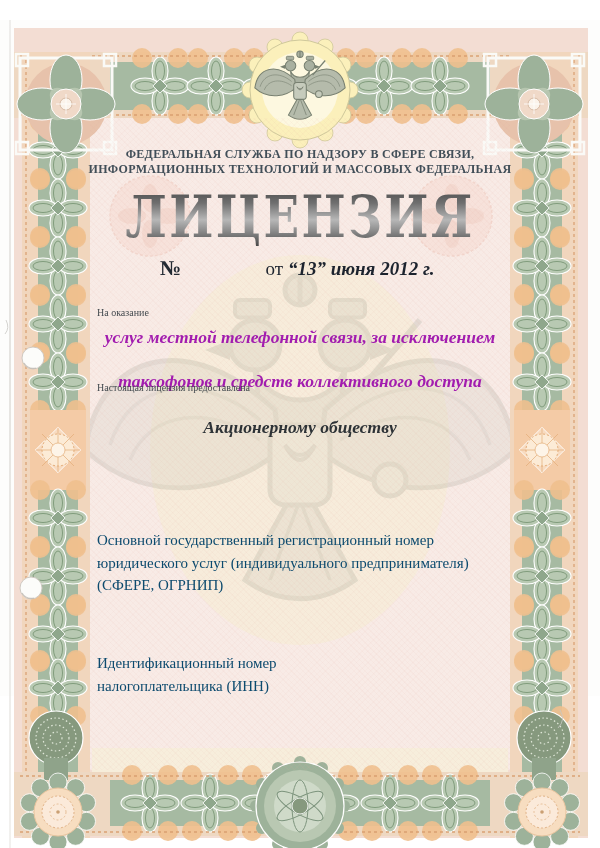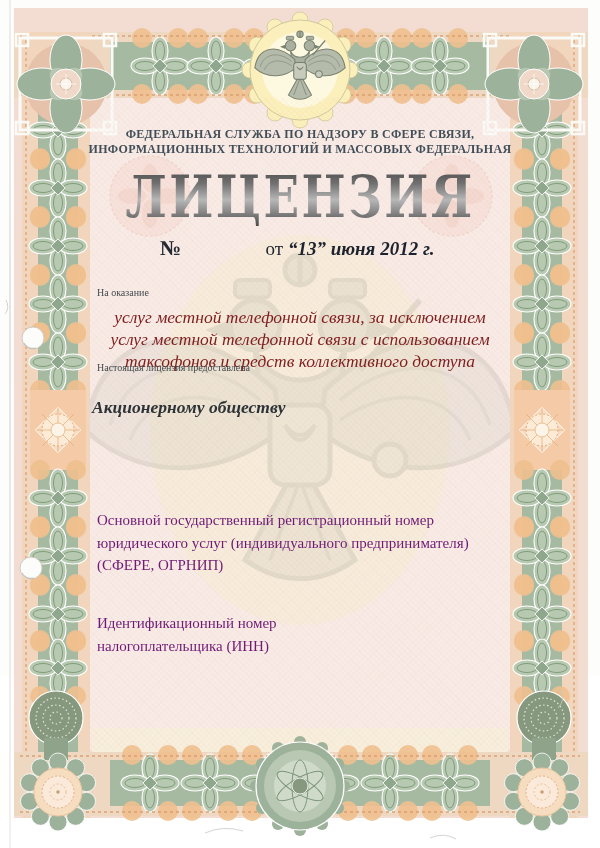--- a/index.html
+++ b/index.html
@@ -1,41 +1,41 @@
 <!DOCTYPE html>
 <html><head>
 <meta charset="utf-8">
 <style>
   html,body{margin:0;padding:0;}
   body{width:600px;height:848px;background:#ffffff;overflow:hidden;
        font-family:"Liberation Serif", serif;}
-  .scan{position:relative;width:600px;height:676px;background:#fdfdfc;}
+  .scan{position:relative;width:600px;height:676px;background:#fdfdfc;margin-top:20px;}
   .art{position:absolute;left:0;top:0;}
   .textlayer{position:absolute;inset:0;}
   .t{position:absolute;white-space:nowrap;}
   .agency{left:0;right:0;text-align:center;font-family:"Liberation Serif",serif;
           font-weight:bold;font-size:12px;letter-spacing:.3px;color:#414e58;}
   .title{left:0;right:0;top:163px;text-align:center;
          font-family:"DejaVu Serif",serif;font-weight:bold;font-size:57px;
          letter-spacing:3px;color:#5e5e5e;
          background:linear-gradient(180deg,#3f3f3f 0%,#6f6f6f 30%,#b7b7b7 55%,#8a8a8a 72%,#383838 100%);
          -webkit-background-clip:text;background-clip:text;
          -webkit-text-fill-color:transparent;
          transform:scaleX(.82);}
   .numline{top:236px;left:160px;font-size:21px;font-weight:bold;color:#232a33;}
   .dateline{top:238px;left:240px;width:220px;text-align:center;font-size:19px;color:#1c232e;}
   .dateline .prefix{font-style:normal;text-align:center;}
   .dateline .day{font-style:italic;font-weight:bold;}
   .dateline .tail{font-style:italic;font-weight:bold;}
   .label{left:97px;font-size:10px;color:#434a4f;}
   .serv{left:92px;right:92px;text-align:center;font-size:17.5px;line-height:21.5px;
-        font-weight:normal;font-style:italic;color:#7f1d1d;}
-  .grantee{left:92px;right:92px;text-align:left;font-size:17.5px;
+        font-weight:bold;font-style:italic;color:#a21caf;}
+  .grantee{left:92px;right:92px;text-align:center;font-size:17.5px;
            font-weight:bold;font-style:italic;color:#2d3236;}
-  .block{left:97px;font-size:15px;line-height:22.5px;color:#701a75;white-space:normal;}
+  .block{left:97px;font-size:15px;line-height:22.5px;color:#0c4a6e;white-space:normal;}
   .tex{position:absolute;left:90px;top:98px;width:420px;height:652px;pointer-events:none;
        background:
          repeating-linear-gradient(45deg, rgba(226,168,156,.07) 0 1px, transparent 1px 4px),
          repeating-linear-gradient(-45deg, rgba(226,168,156,.05) 0 1px, transparent 1px 4px);}
   .edge{position:absolute;left:9px;top:0;width:2px;height:848px;
         background:linear-gradient(180deg,#e3e1de,#d2cfca 40%,#e8e6e2);opacity:.55;}
 </style>
 </head>
 <body>
 
@@ -316,31 +316,30 @@
     <div class="t numline">№</div>
     <div class="t dateline">
       <span class="prefix">от</span>
       <span class="day">“13”</span>
       <span class="tail">июня 2012 г.</span>
     </div>
 
     <div class="t label" style="top:287px">На оказание</div>
 
     <div class="t serv" style="top:307px">услуг местной телефонной связи, за исключением</div>
-    <div class="t serv" style="top:329px">услуг местной телефонной связи с использованием</div>
     <div class="t serv" style="top:351px">таксофонов и средств коллективного доступа</div>
 
     <div class="t label" style="top:362px">Настоящая лицензия предоставлена</div>
 
     <div class="t grantee" style="top:397px">Акционерному обществу</div>
 
     <div class="t block" style="top:509px">
       <div>Основной государственный регистрационный номер</div>
       <div>юридического услуг (индивидуального предпринимателя)</div>
       <div>(СФЕРЕ, ОГРНИП)</div>
     </div>
 
-    <div class="t block" style="top:612px">
+    <div class="t block" style="top:632px">
       <div>Идентификационный номер</div>
       <div>налогоплательщика (ИНН)</div>
     </div>
   </div>
 </div>
 
 </body></html>

